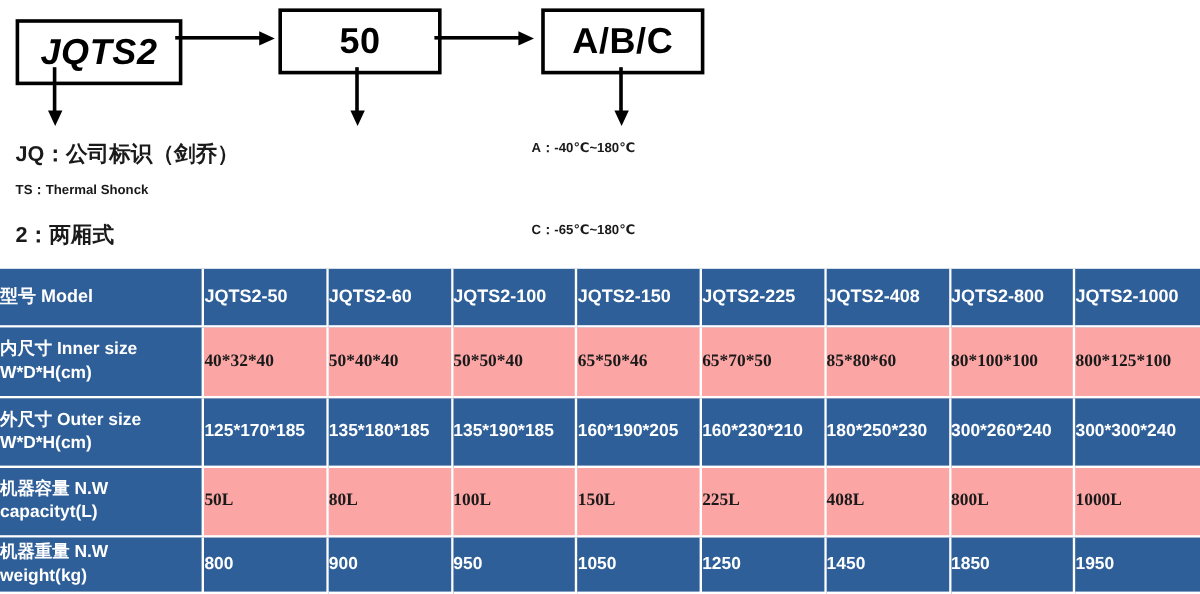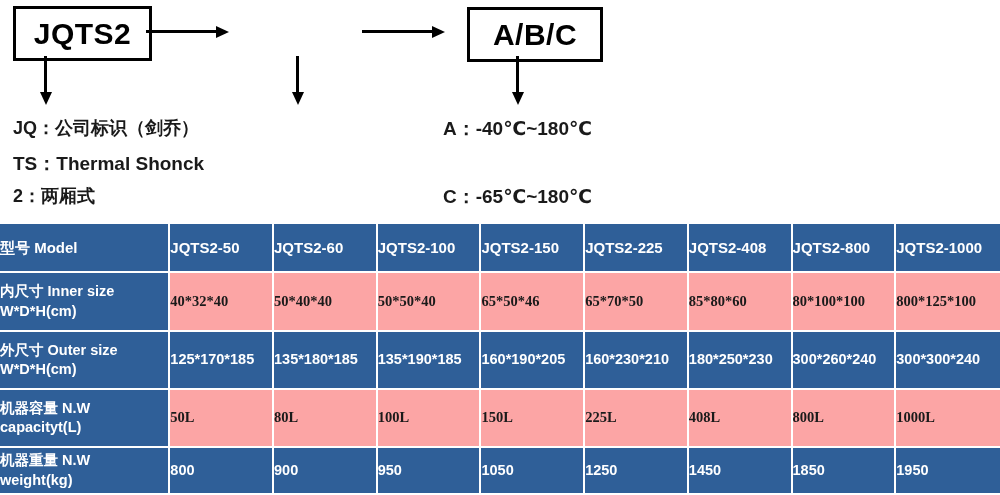--- a/index.html
+++ b/index.html
@@ -11,43 +11,43 @@
   .page{position:relative;width:1000px;height:495px;}
 
   
   .diagram{position:relative;width:1000px;height:212px;}
 
   .nbox{
     position:absolute;border:3px solid #000;background:#fff;
     display:flex;align-items:center;justify-content:center;
     font-weight:700;color:#000;letter-spacing:.5px;
   }
-  #box-model   {left:13px; top:6px;  width:133px;height:49px;font-size:30px;}
+  #box-model   {left:13px; top:16px;  width:133px;height:49px;font-size:30px;font-style:italic;}
   #box-capacity{left:232px;top:7px;  width:130px;height:49px;font-size:30px;}
-  #box-temp    {left:451px;top:7px;  width:130px;height:49px;font-size:30px;margin-left:16px;}
+  #box-temp    {left:451px;top:7px;  width:130px;height:49px;font-size:30px;}
 
   .hline{position:absolute;height:3px;background:#000;}
   .vline{position:absolute;width:3px;background:#000;}
 
   
   .arrow-r{
     position:absolute;width:0;height:0;
     border-top:6px solid transparent;border-bottom:6px solid transparent;
     border-left:13px solid #000;
   }
   
   .arrow-d{
     position:absolute;width:0;height:0;
     border-left:6px solid transparent;border-right:6px solid transparent;
     border-top:13px solid #000;
   }
 
   .legend{position:absolute;font-weight:700;color:#1a1a1a;white-space:nowrap;}
   .legend.cn{font-size:18px;}
-  .legend.en{font-size:19px;}
+  .legend.en{font-size:11px;}
 
   
   .spec-table{
     position:absolute;left:0;top:224px;width:1000px;
     border-collapse:separate;border-spacing:0;table-layout:fixed;
   }
   .spec-table td{
     vertical-align:middle;text-align:left;
     font-weight:700;font-size:14.5px;line-height:1.32;
     padding:0;box-sizing:border-box;
@@ -71,20 +71,21 @@
   col.cx{width:103.5px;}
 </style>
 </head>
 <body>
 
 <div class="page">
 
   <div class="diagram">
 
     <div class="nbox" id="box-model">JQTS2</div>
+    <div class="nbox" id="box-capacity">50</div>
     <div class="nbox" id="box-temp">A/B/C</div>
 
     <div class="hline" style="left:146px;top:30px;width:72px;"></div>
     <div class="arrow-r" style="left:216px;top:25.5px;"></div>
 
     <div class="hline" style="left:362px;top:30px;width:72px;"></div>
     <div class="arrow-r" style="left:432px;top:25.5px;"></div>
 
     <div class="vline" style="left:44px;top:56px;height:38px;"></div>
     <div class="arrow-d" style="left:39.5px;top:92px;"></div>

